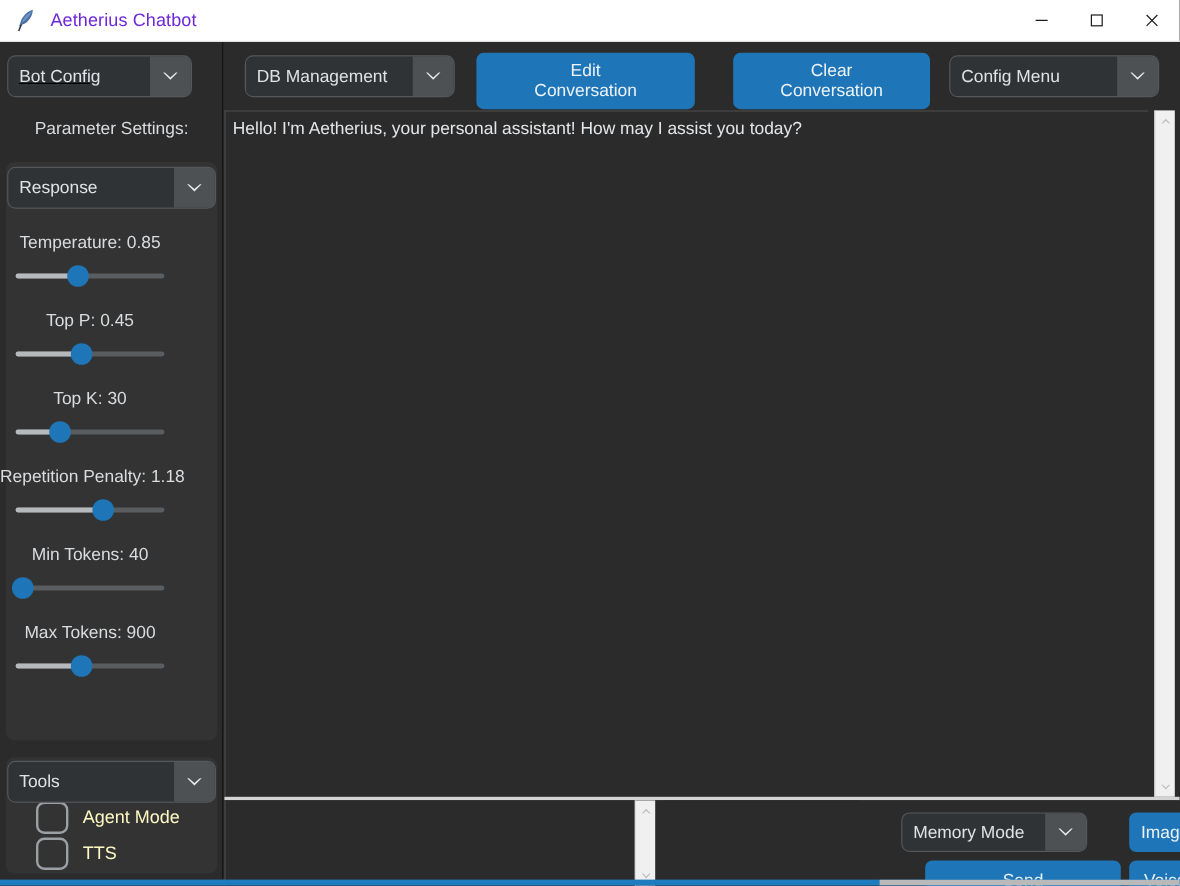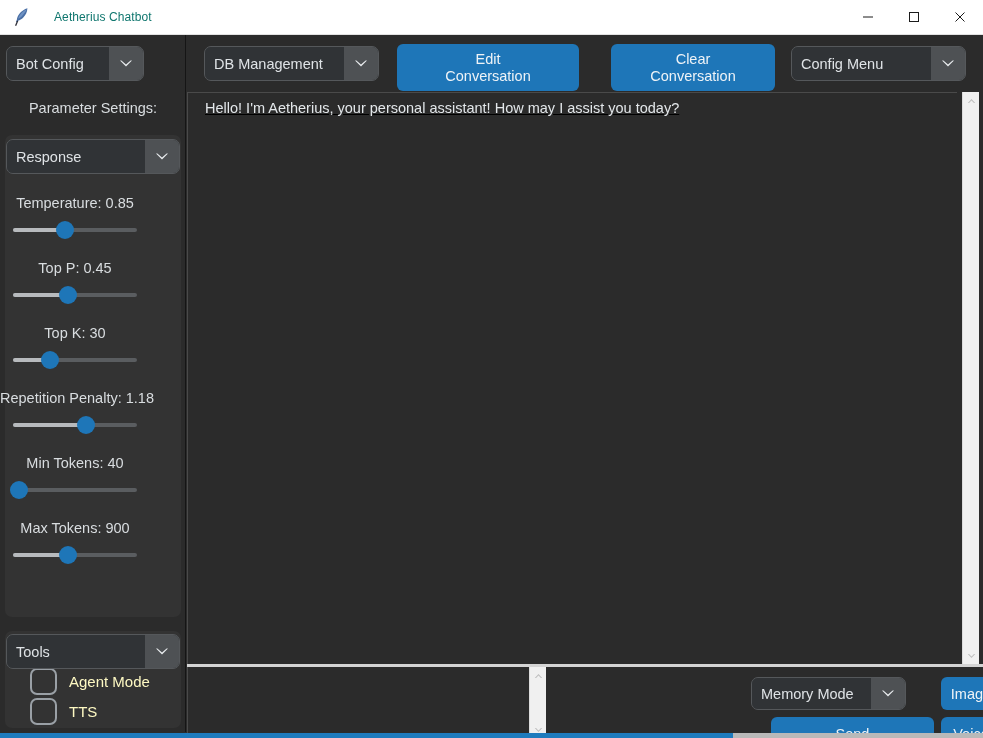--- a/index.html
+++ b/index.html
@@ -21,23 +21,23 @@
     display: flex;
     align-items: center;
     border-bottom: 1px solid #e2e2e2;
   }
   #app-icon {
     width: 30px; height: 35px;
     display: flex; align-items: center; justify-content: center;
     margin-left: 6px;
   }
   #app-title {
-    font-size: 12px;
-    color: #0f766e;
-    margin-left: 18px;
+    font-size: 15px;
+    color: #6d28d9;
+    margin-left: 6px;
     letter-spacing: .1px;
   }
   #winbtns {
     margin-left: auto;
     display: flex;
     height: 35px;
   }
   .winbtn {
     width: 46px; height: 35px;
     display: flex; align-items: center; justify-content: center;
@@ -80,21 +80,21 @@
     white-space: nowrap;
     overflow: hidden;
   }
   .combo .combo-arrow {
     width: 34px;
     background: #4e5154;
     display: flex; align-items: center; justify-content: center;
   }
   .chev { display: block; }
 
-  #combo-botconfig { left: 6px; top: 11px; width: 138px; }
+  #combo-botconfig { left: 6px; top: 11px; width: 154px; text-decoration: underline; }
 
   #param-label {
     position: absolute;
     left: 0; top: 65px; width: 186px;
     text-align: center;
     font-size: 14.5px;
     color: #d9dde0;
   }
 
   #panel-response {
@@ -209,23 +209,22 @@
     width: 796px; height: 572px;
     background: #2b2b2b;
   }
   #chat-area {
     position: absolute;
     left: 0; top: 0;
     width: 770px; height: 572px;
     background: #2b2b2b;
     border-top: 1px solid #4a4a4a;
     border-left: 1px solid #4a4a4a;
-    padding: 5px 17px;
+    padding: 5px 6px;
     overflow: hidden;
-    text-decoration: underline;
   }
   #chat-message {
     font-size: 14.5px;
     color: #e3e7ea;
     line-height: 20px;
     white-space: pre-wrap;
   }
 
   
   .vscroll {

